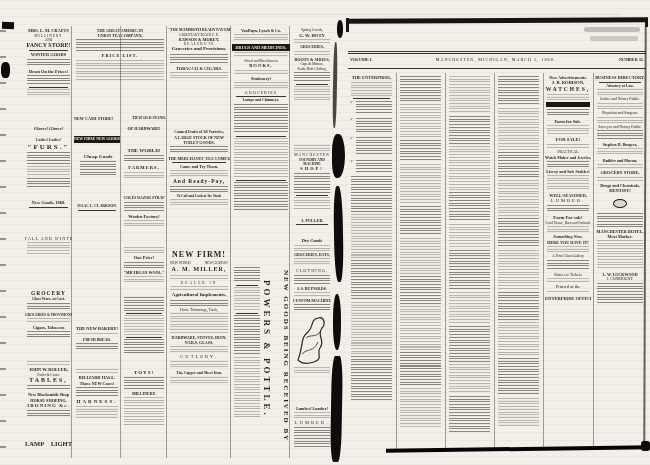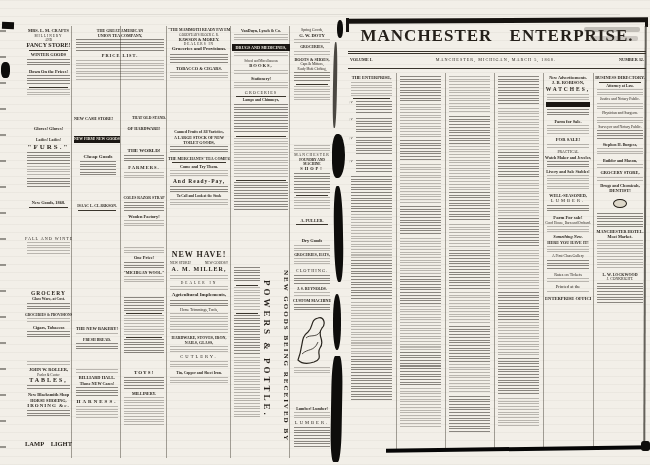--- a/index.html
+++ b/index.html
@@ -196,21 +196,21 @@
       <div class="t f4 b">THE MERCHANTS' TEA COMPANY,</div>
       <div class="hr"></div>
       <div class="t f42 b">Come and Try Them.</div>
       <div class="tx light" style="height:6px;"></div>
       <div class="t f55 b ls1">And Ready-Pay,</div>
       <div class="tx" style="height:6px;"></div>
       <div class="t f35 b">To Call and Look at the Stock</div>
       <div class="tx light" style="height:8px;"></div>
     </div>
     <div class="ad" style="left:160px;top:228px;width:62px;">
-      <div class="t f8 b ls1">NEW HAVE!</div>
+      <div class="t f8 b ls1">NEW FIRM!</div>
       <div class="row" style="padding:1px 2px;">
         <div class="t f35">NEW STORE!</div>
         <div class="t f35">NEW GOODS!!</div>
       </div>
       <div class="t f6 b ls1">A. M. MILLER,</div>
       <div class="tx light" style="height:4px;"></div>
       <div class="t f35 ls2">DEALER IN</div>
       <div class="tx light" style="height:4px;"></div>
       <div class="t f5 b">Agricultural Implements,</div>
       <div class="tx" style="height:6px;"></div>
@@ -312,21 +312,20 @@
   <div class="blob" style="left:332px;top:134px;width:13px;height:44px;border-radius:45% 55% 60% 40%;"></div>
   <div class="blob" style="left:334px;top:186px;width:9px;height:96px;border-radius:40%;transform:rotate(-1deg);"></div>
   <div class="blob" style="left:333px;top:294px;width:8px;height:56px;border-radius:45%;"></div>
   <div class="blob" style="left:331px;top:356px;width:11px;height:106px;border-radius:30%;transform:rotate(1deg);"></div>
 
   <div class="page" style="left:346px;top:18px;width:302px;height:436px;">
     <div style="position:absolute;left:0;top:0;width:302px;height:5px;background:#161310;transform:rotate(-0.25deg);"></div>
     <div style="position:absolute;left:0;top:0;width:3px;height:14px;background:#161310;"></div>
     <div style="position:absolute;right:0;top:0;width:3px;height:9px;background:#161310;"></div>
 
-    <div class="t b" style="position:absolute;left:0;top:7px;width:100%;font-size:17px;letter-spacing:1px;word-spacing:12px;">MANCHESTER ENTERPRISE.</div>
 
     <div style="position:absolute;left:2px;top:33px;width:298px;height:1px;background:#38332b;"></div>
     <div style="position:absolute;left:2px;top:35px;width:298px;height:1px;background:#38332b;"></div>
 
     <div style="position:absolute;left:4px;top:39px;width:294px;display:flex;justify-content:space-between;align-items:center;">
       <span class="f42 b">VOLUME I.</span>
       <span class="f42 ls1">MANCHESTER, MICHIGAN, MARCH 5, 1868.</span>
       <span class="f42 b">NUMBER 32.</span>
     </div>
     <div style="position:absolute;left:2px;top:50px;width:298px;height:1px;background:#38332b;"></div>

